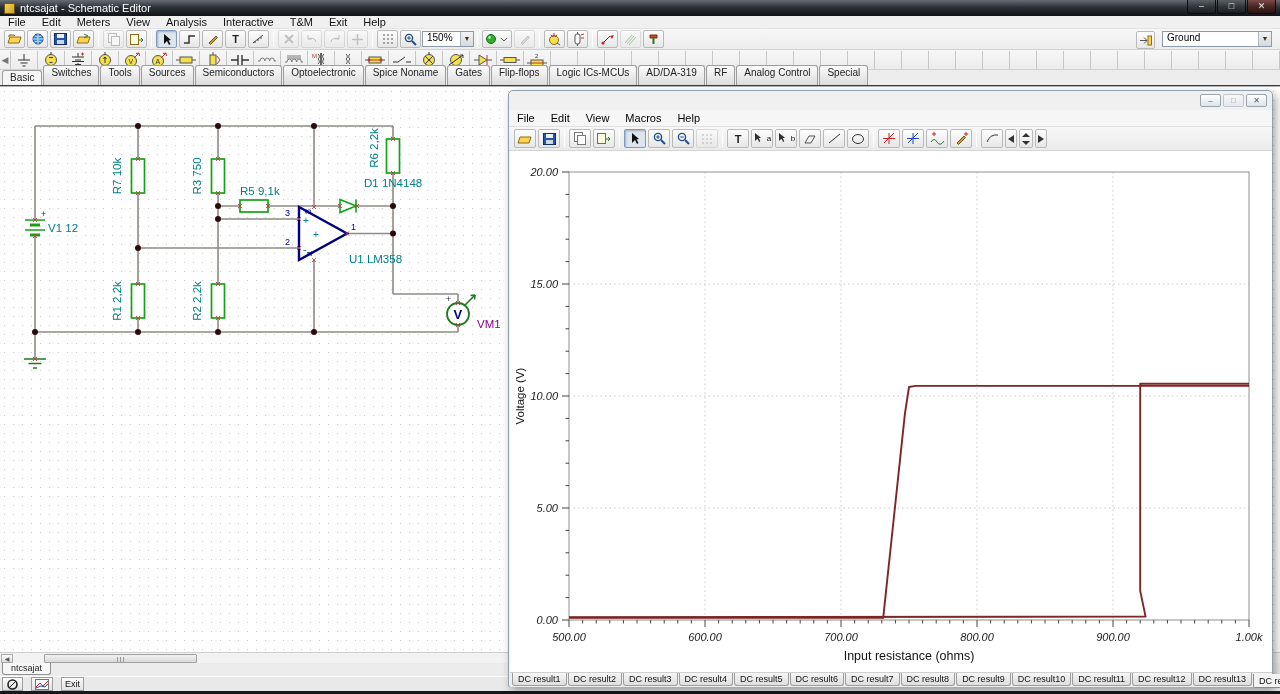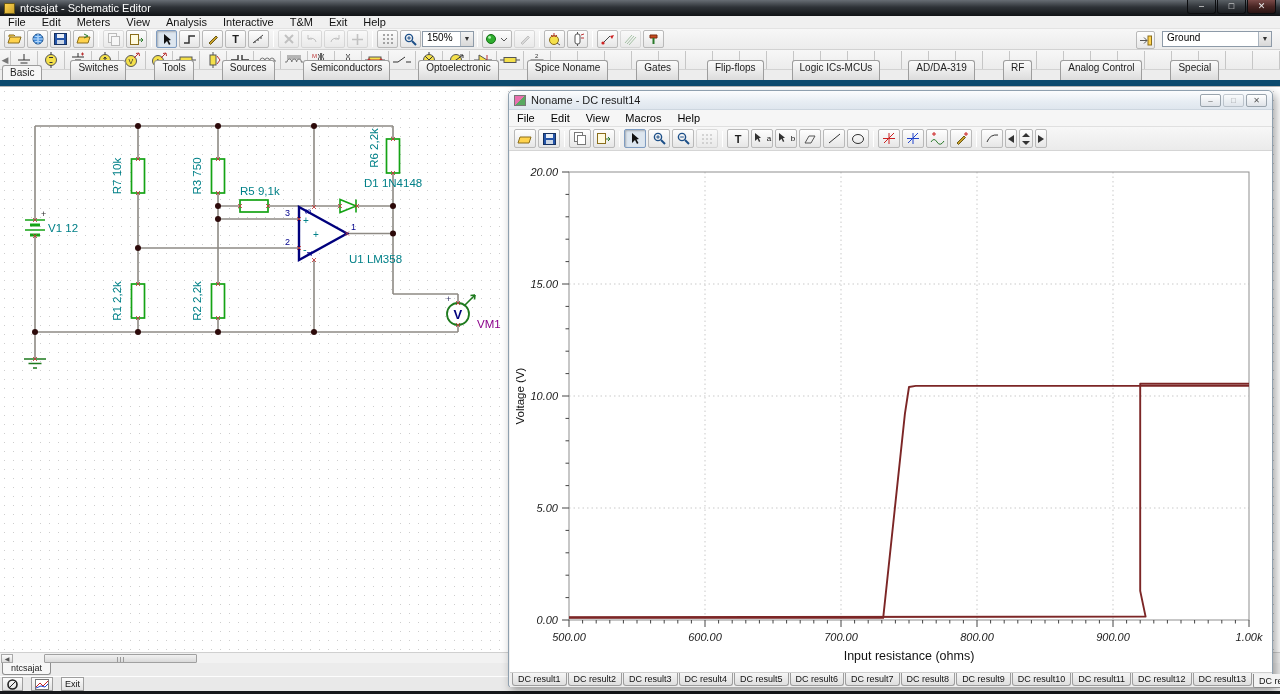--- a/index.html
+++ b/index.html
@@ -33,22 +33,22 @@
 .combo { height:16px; border:1px solid #8d9aa8; background:#fff; font-size:10px; display:flex; flex:none; }
 .combo .val { padding:0 4px; flex:1; white-space:nowrap; }
 .combo .dd { width:13px; height:100%; background:linear-gradient(#f4f4f4,#d8d8d8); border-left:1px solid #aab4bf; font-size:7px; color:#333; text-align:center; line-height:14px; }
 
 
 .cb { width:27px; height:18px; border-right:1px solid #c6c6c6; display:flex; align-items:center; justify-content:center; flex:none; background:transparent; }
 #toolbar2 .chev { width:11px; font-size:9px; color:#777; }
 .cb svg { display:block; }
 
 
-#comptabs { position:absolute; left:0; top:70px; width:1280px; height:16px; background:#ededed; border-bottom:6px solid #0c4a6e;
-  display:flex; align-items:flex-end; padding-left:2px; font-size:10px; color:#222;gap:27px; }
+#comptabs { position:absolute; left:0; top:70px; width:1280px; height:16px; background:#ededed; border-bottom:1px solid #0c4a6e;
+  display:flex; align-items:flex-end; padding-left:2px; font-size:10px; color:#222; }
 .ctab { padding:1px 7px 1px; margin-right:1px; border:1px solid #9d9d9d; border-bottom:none; border-radius:3px 3px 0 0;
   background:linear-gradient(#fbfbfb,#dcdcdc); height:20px; line-height:12px; white-space:nowrap; }
 .ctab.active { background:#f6f6f6; height:15px; }
 
 
 #canvas { position:absolute; left:0; top:86px; width:1280px; height:566px; background:#fff;
   background-image:radial-gradient(#cdcdcd 0.6px, transparent 0.7px); background-size:9px 9px; border-top:1px solid #b5b5b5; }
 
 
 #hscroll { position:absolute; left:0; top:652px; width:1280px; height:11px; background:#f2f2f2; border-top:1px solid #d0d0d0; }
@@ -607,24 +607,20 @@
           <rect x="0.5" y="0.5" width="13" height="10" fill="#fff" stroke="#777"></rect>
           <path d="M1,8 L5,4 8,7 13,2" fill="none" stroke="#c22"></path>
           <path d="M1,9 L6,7 10,8 13,5" fill="none" stroke="#24c"></path>
         </svg>
       </div>
     <div class="task-btn">Exit</div>
   </div>
   <div id="blackstrip"></div>
 
   <div id="rwin">
-    <div id="rtitle">
-      <div class="ricon"></div>
-      <span>Noname - DC result14</span>
-    </div>
     <div id="rctrl">
       <div class="rbtn">–</div>
       <div class="rbtn" style="opacity:.55">□</div>
       <div class="rbtn">✕</div>
     </div>
     <div id="rmenu">
         <span class="menu-item">File</span>
         <span class="menu-item">Edit</span>
         <span class="menu-item">View</span>
         <span class="menu-item">Macros</span>

